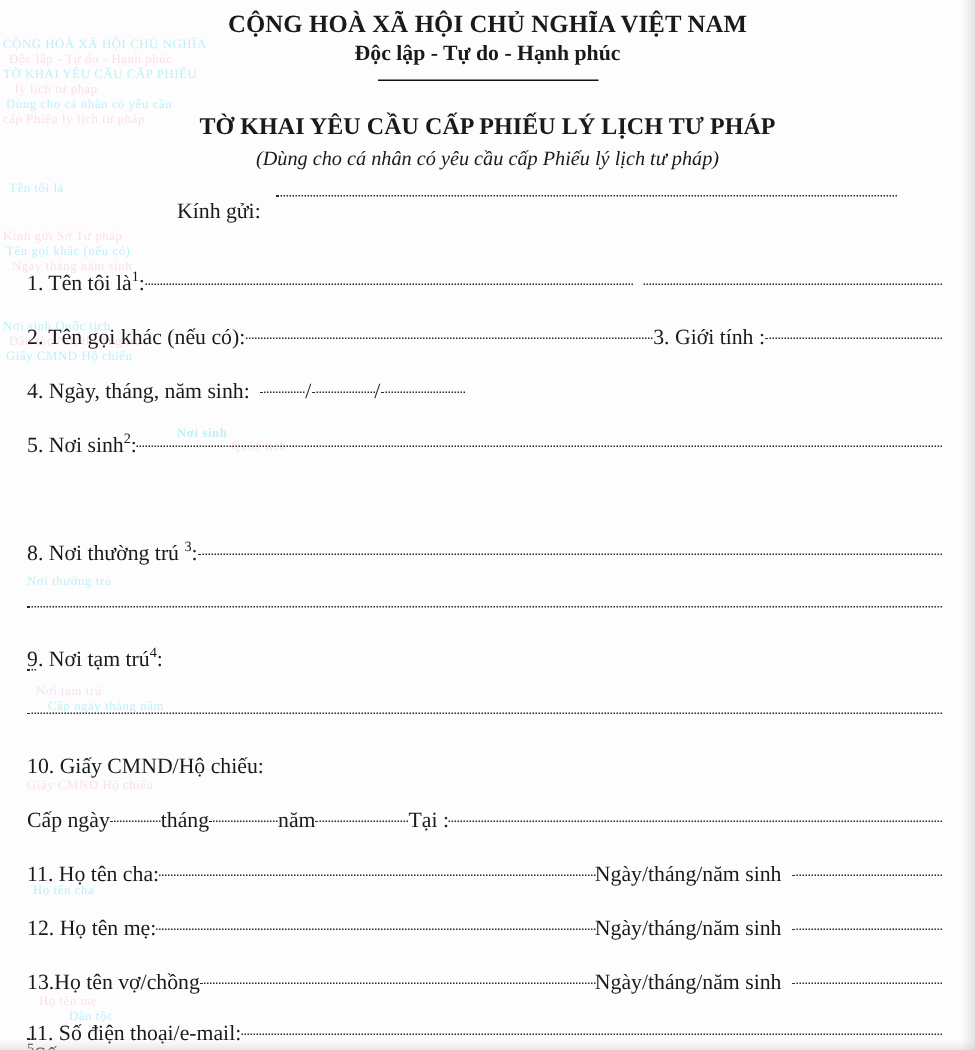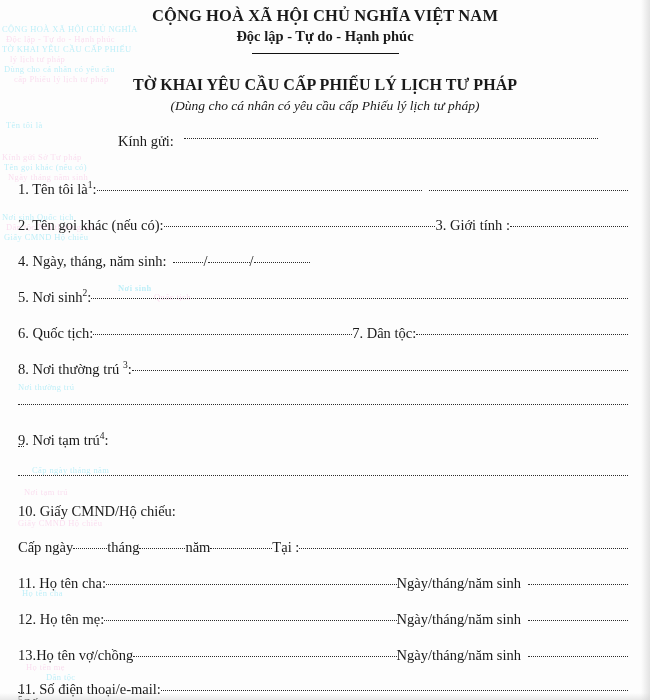--- a/index.html
+++ b/index.html
@@ -105,21 +105,21 @@
     font-style: italic;
   }
 
   
   .kg-row {
     position: absolute;
     left: 118px;
     top: 133px;
     width: 480px;
     display: flex;
-    align-items: center;
+    align-items: flex-start;
     font-size: 14.5px;
   }
   .kg-label { white-space: nowrap; }
   .kg-fill {
     flex: 1 1 auto;
     margin-left: 10px;
     position: relative;
     top: -3px;
   }
 
@@ -176,32 +176,32 @@
 <body>
 
 <div id="page">
 
   <div class="ghost-layer" id="ghost-layer">
       <span class="ghost c" style="left: 2px; top: 24px;">CỘNG HOÀ XÃ HỘI CHỦ NGHĨA</span>
       <span class="ghost m" style="left: 6px; top: 34px;">Độc lập - Tự do - Hạnh phúc</span>
       <span class="ghost c" style="left: 2px; top: 44px;">TỜ KHAI YÊU CẦU CẤP PHIẾU</span>
       <span class="ghost m" style="left: 10px; top: 54px;">lý lịch tư pháp</span>
       <span class="ghost c" style="left: 4px; top: 64px;">Dùng cho cá nhân có yêu cầu</span>
-      <span class="ghost m" style="left: 14px; top: 74px;">cấp Phiếu lý lịch tư pháp</span>
+      <span class="ghost m" style="left: 2px; top: 74px;">cấp Phiếu lý lịch tư pháp</span>
       <span class="ghost c" style="left: 6px; top: 120px;">Tên tôi là</span>
       <span class="ghost m" style="left: 2px; top: 152px;">Kính gửi Sở Tư pháp</span>
       <span class="ghost c" style="left: 4px; top: 162px;">Tên gọi khác (nếu có)</span>
       <span class="ghost m" style="left: 8px; top: 172px;">Ngày tháng năm sinh</span>
       <span class="ghost c" style="left: 2px; top: 212px;">Nơi sinh Quốc tịch</span>
       <span class="ghost m" style="left: 6px; top: 222px;">Dân tộc Nơi thường trú</span>
       <span class="ghost c" style="left: 4px; top: 232px;">Giấy CMND Hộ chiếu</span>
       <span class="ghost c" style="left: 118px; top: 283px; font-weight: bold;">Nơi sinh</span>
       <span class="ghost m" style="left: 118px; top: 292px; margin-left: 36px;">Quốc tịch</span>
       <span class="ghost c" style="left: 18px; top: 382px;">Nơi thường trú</span>
-      <span class="ghost m" style="left: 24px; top: 455px; margin-top: 32px;">Nơi tạm trú</span>
+      <span class="ghost m" style="left: 24px; top: 455px;">Nơi tạm trú</span>
       <span class="ghost c" style="left: 32px; top: 465px;">Cấp ngày tháng năm</span>
       <span class="ghost m" style="left: 18px; top: 518px;">Giấy CMND Hộ chiếu</span>
       <span class="ghost c" style="left: 22px; top: 588px;">Họ tên cha</span>
       <span class="ghost m" style="left: 26px; top: 662px;">Họ tên mẹ</span>
       <span class="ghost c" style="left: 46px; top: 672px;">Dân tộc</span>
     </div>
 
   <div class="hdr hdr-nation">CỘNG HOÀ XÃ HỘI CHỦ NGHĨA VIỆT NAM</div>
 
   <div class="hdr hdr-motto">Độc lập - Tự do - Hạnh phúc</div>
@@ -238,26 +238,20 @@
     <span class="dots" style="flex:0 0 42px;"></span>
     <span class="fsegment">/</span>
     <span class="dots" style="flex:0 0 56px;"></span>
   </div>
 
   <div class="frow" style="top:289px;">
     <span class="flabel"><span>5. Nơi sinh</span><sup>2</sup><span>:</span></span>
     <span class="dots"></span>
   </div>
 
-  <div class="frow" style="top:325px;">
-    <span class="flabel">6. Quốc tịch:</span>
-    <span class="dots" style="flex:1 1 55%;"></span>
-    <span class="fsegment">7. Dân tộc:</span>
-    <span class="dots" style="flex:1 1 45%;"></span>
-  </div>
 
   <div class="frow" style="top:361px;">
     <span class="flabel"><span>8. Nơi thường trú </span><sup>3</sup><span>:</span></span>
     <span class="dots"></span>
   </div>
   <div class="contline" style="top:404px;"></div>
 
   <div class="frow" style="top:432px;flex-direction:column;">
     <span class="flabel"><span>9. Nơi tạm trú</span><sup>4</sup><span>:</span></span>
     <span class="dots"></span>

